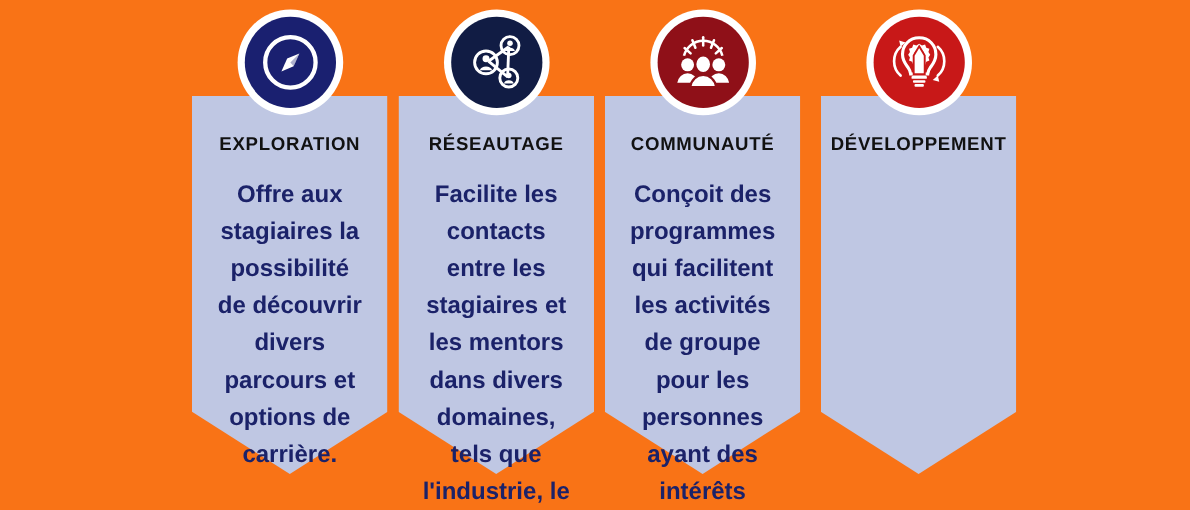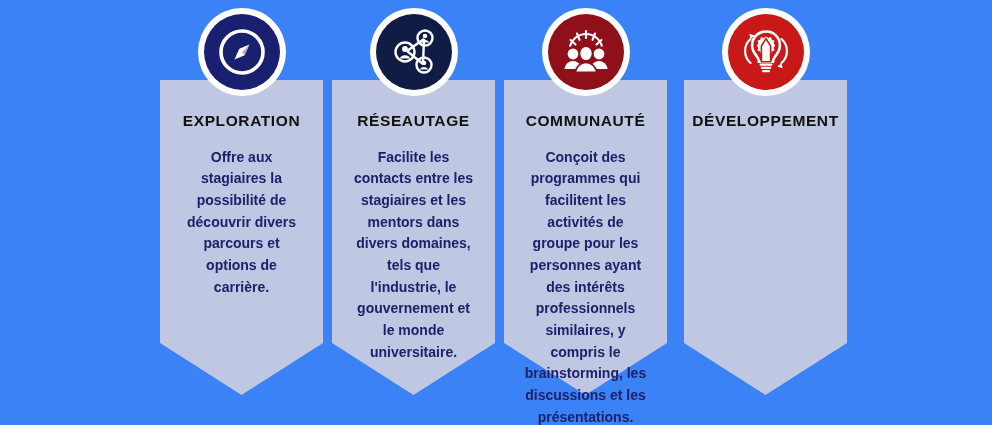--- a/index.html
+++ b/index.html
@@ -10,21 +10,21 @@
     width: 992px;
     height: 425px;
     background: #ffffff;
     font-family: "Liberation Sans", sans-serif;
     overflow: hidden;
   }
   #infographic {
     position: relative;
     width: 992px;
     height: 425px;
-    background: #3b82f6;
+    background: #f97316;
   }
   .panel {
     position: absolute;
     top: 0;
     width: 163px;
     height: 425px;
   }
   .banner {
     position: absolute;
     left: 0;
@@ -47,21 +47,21 @@
   .panel-title {
     font-size: 15.5px;
     font-weight: bold;
     letter-spacing: 0.6px;
     color: #111111;
     line-height: 1.2;
     margin: 0 0 16px 0;
     white-space: nowrap;
   }
   .panel-body {
-    font-size: 14px;
+    font-size: 20px;
     font-weight: bold;
     color: #1b2269;
     line-height: 1.55;
     margin: 12px;
   }
   .icon-wrap {
     position: absolute;
     top: 8px;
     left: 50%;
     transform: translateX(-50%);

